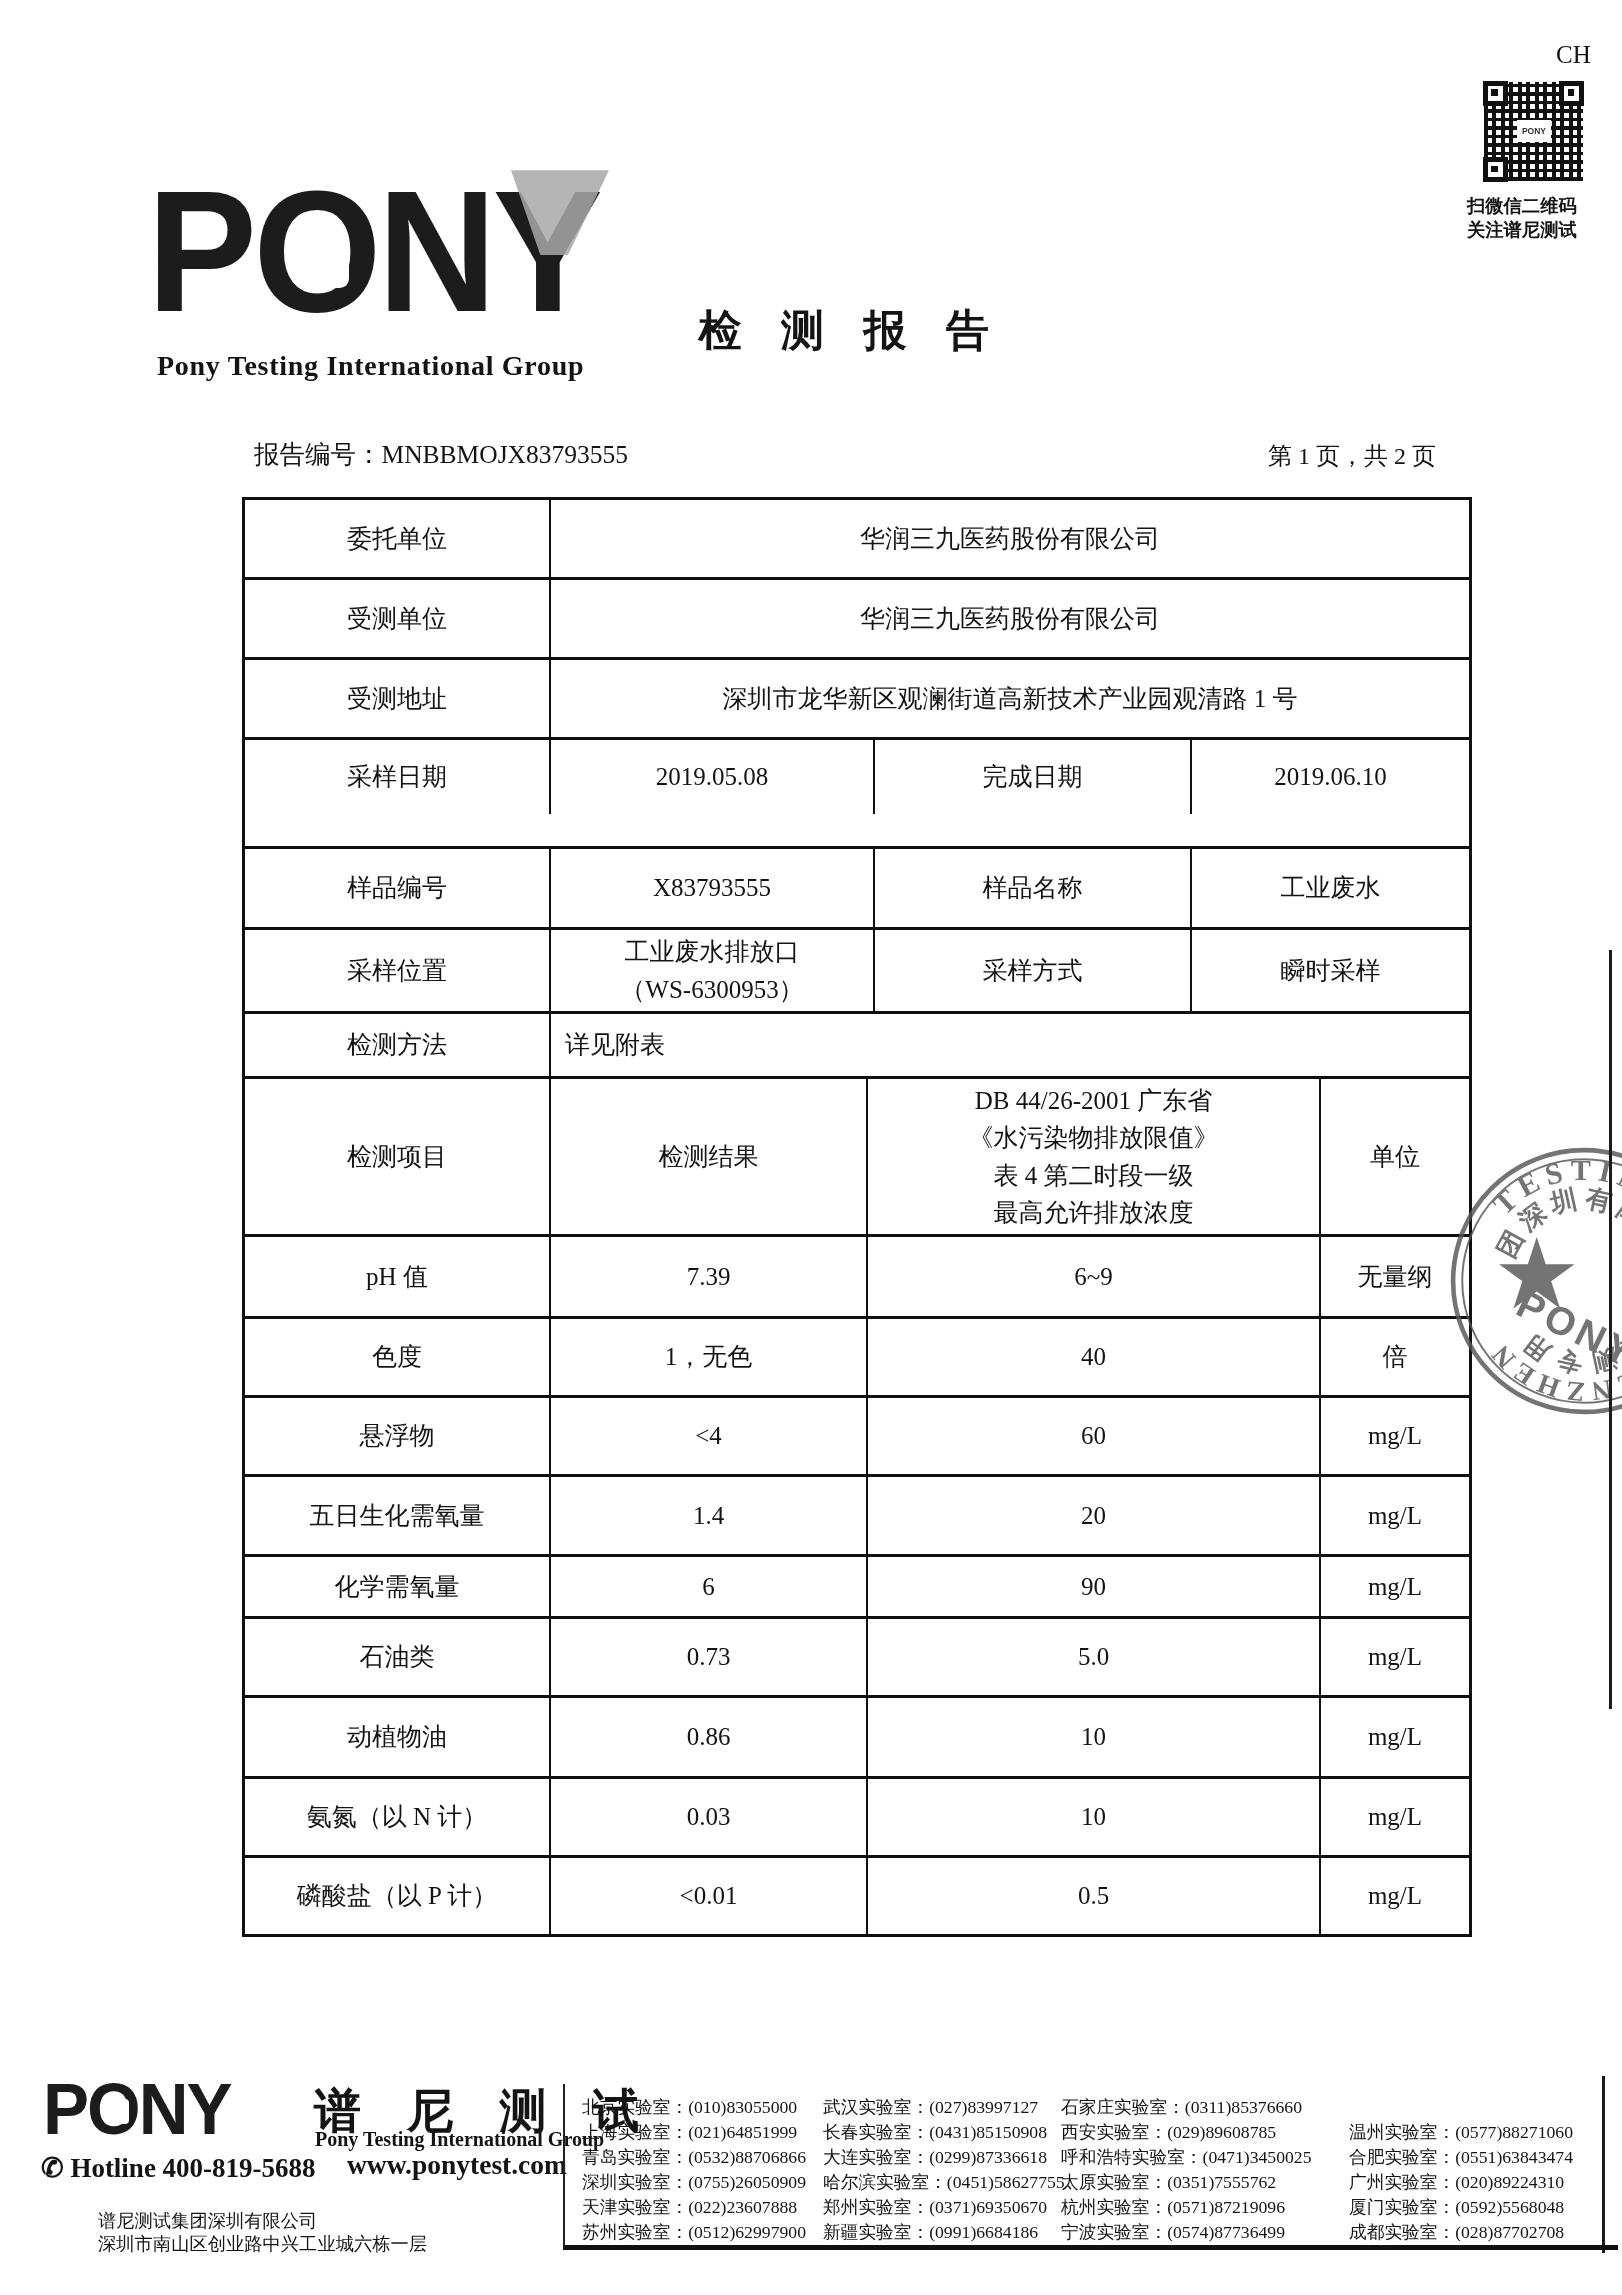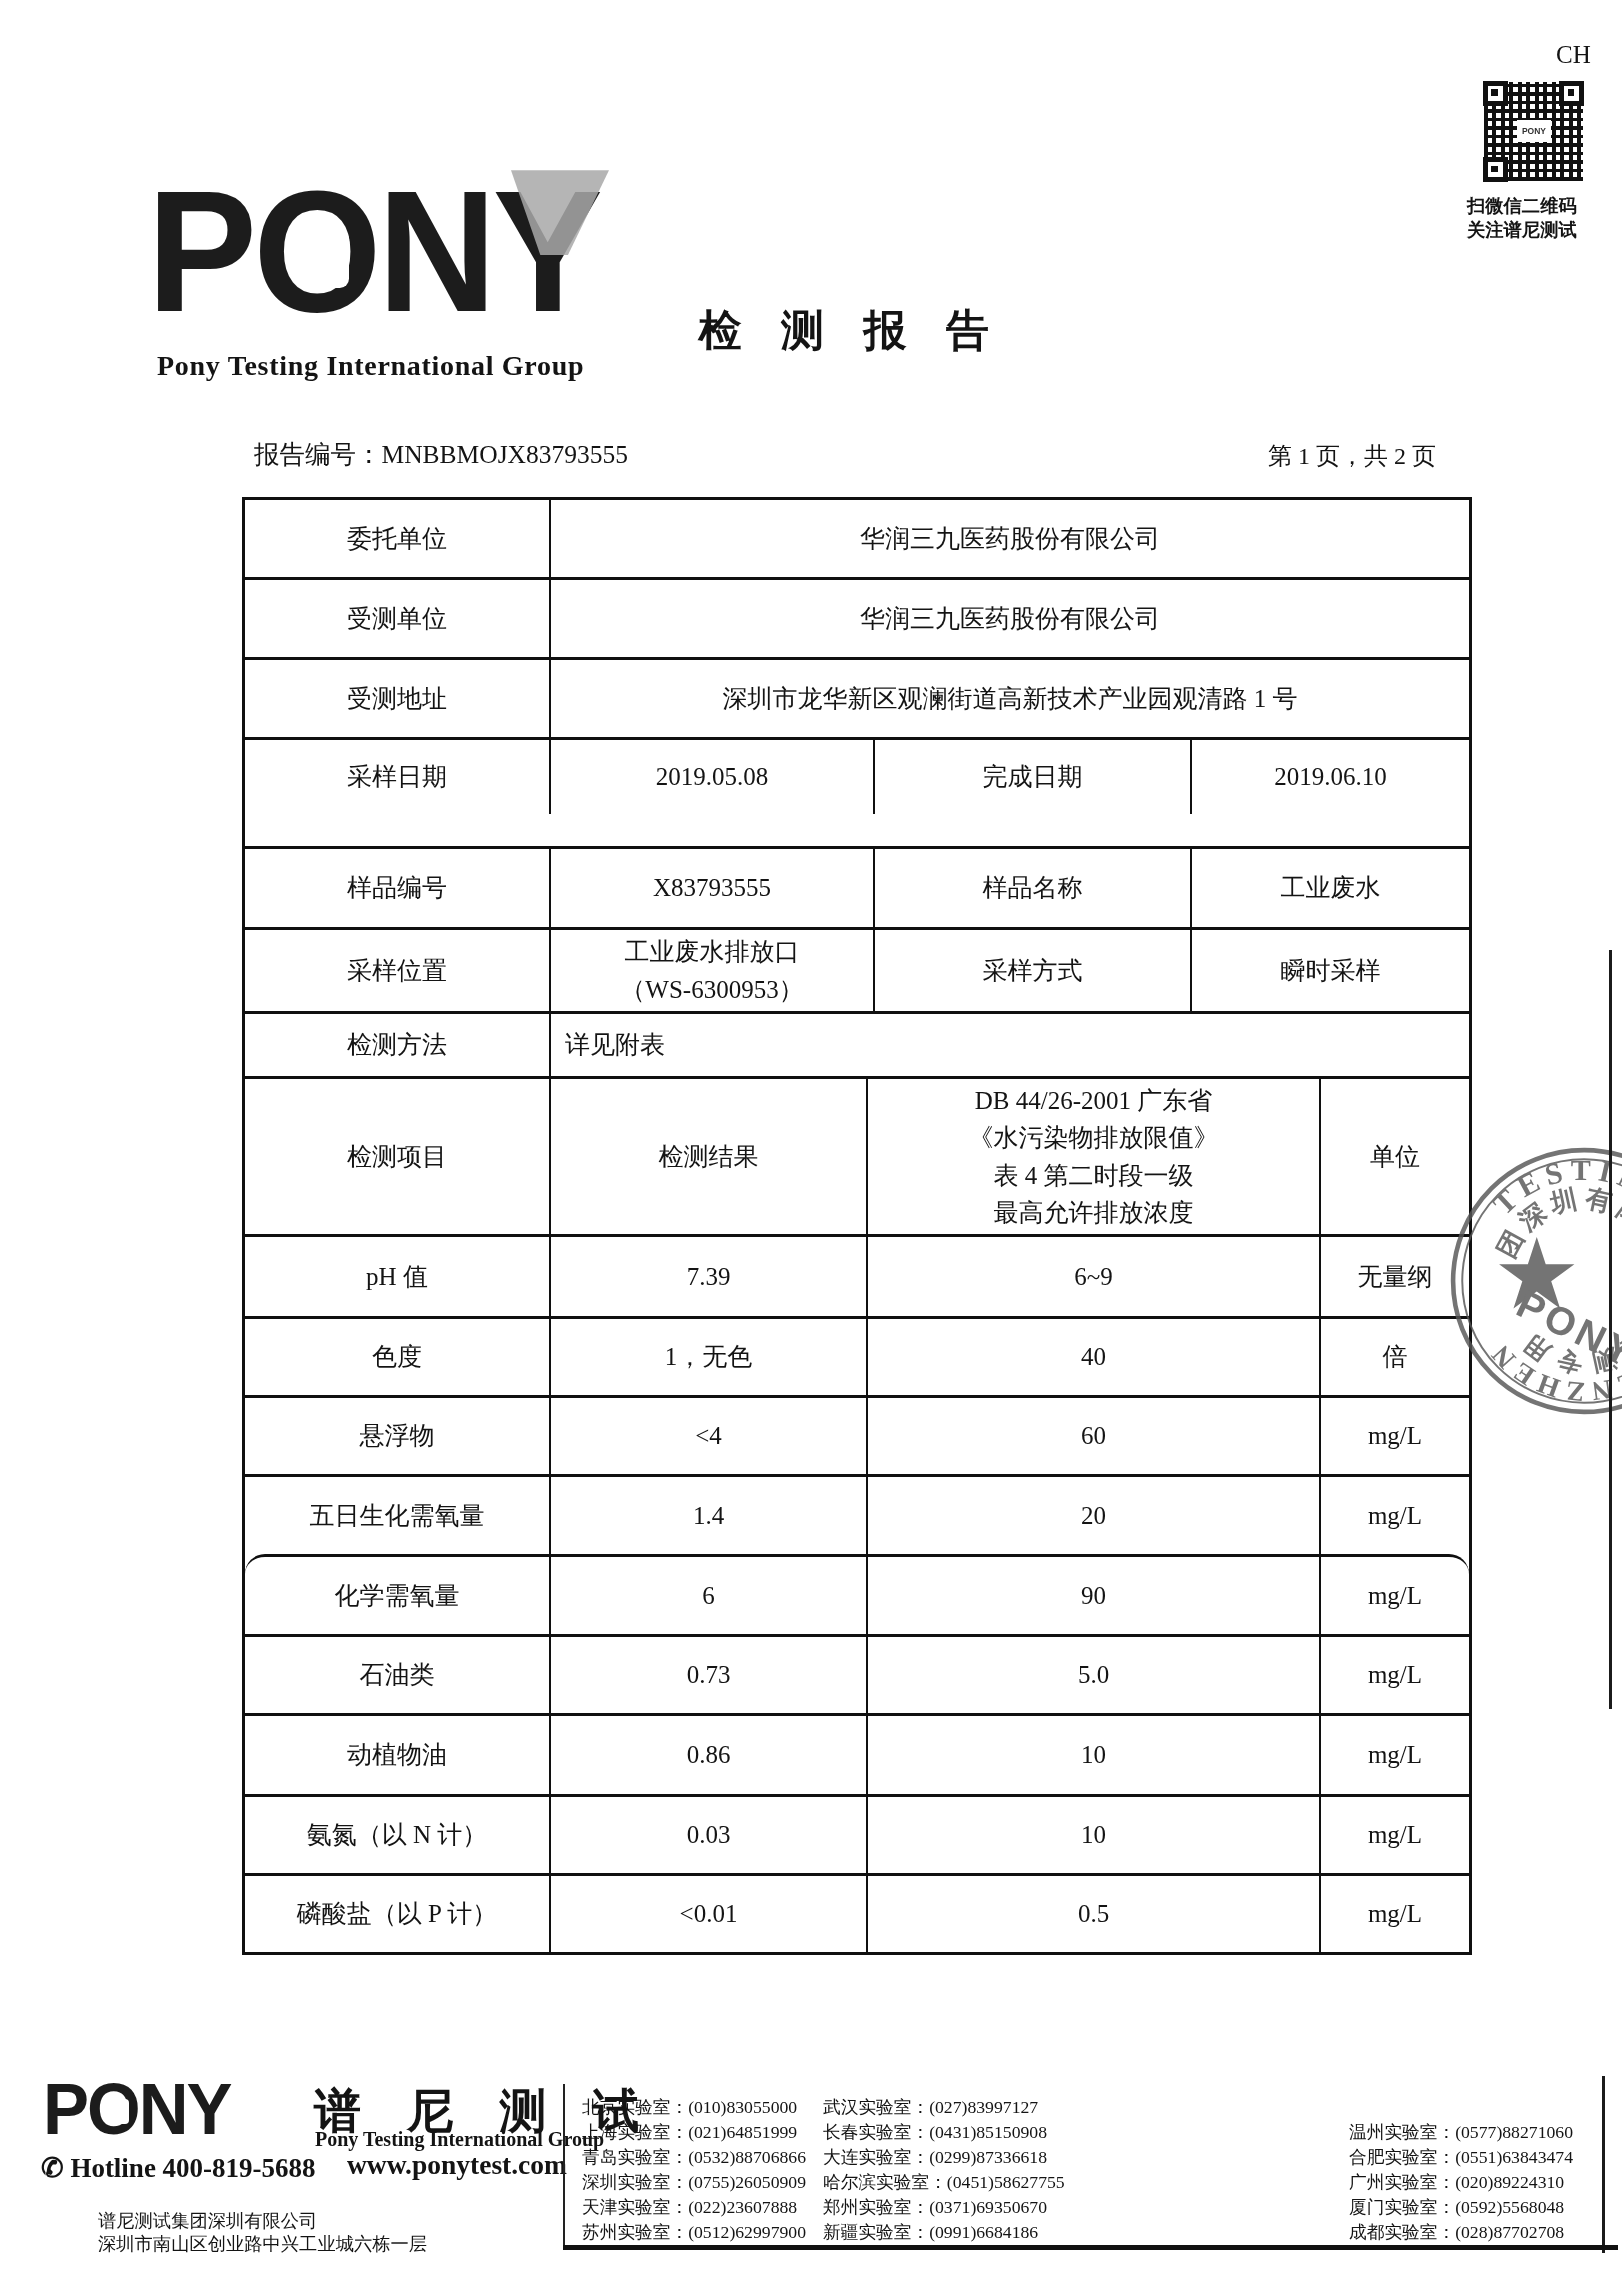--- a/index.html
+++ b/index.html
@@ -159,21 +159,21 @@
       <div class="tc wb2">&lt;4</div>
       <div class="tc wb3">60</div>
       <div class="tc wrest">mg/L</div>
     </div>
     <div class="trow" style="height:80px;">
       <div class="tc nf wlab">五日生化需氧量</div>
       <div class="tc wb2">1.4</div>
       <div class="tc wb3">20</div>
       <div class="tc wrest">mg/L</div>
     </div>
-    <div class="trow" style="height:80px;border-radius:20px;">
+    <div class="trow" style="height:62px;">
       <div class="tc nf wlab">化学需氧量</div>
       <div class="tc wb2">6</div>
       <div class="tc wb3">90</div>
       <div class="tc wrest">mg/L</div>
     </div>
     <div class="trow" style="height:79px;">
       <div class="tc nf wlab">石油类</div>
       <div class="tc wb2">0.73</div>
       <div class="tc wb3">5.0</div>
       <div class="tc wrest">mg/L</div>
@@ -251,20 +251,28 @@
     <div>苏州实验室：(0512)62997900</div>
   </div>
   <div class="labcol" id="labcol2">
     <div>武汉实验室：(027)83997127</div>
     <div>长春实验室：(0431)85150908</div>
     <div>大连实验室：(0299)87336618</div>
     <div>哈尔滨实验室：(0451)58627755</div>
     <div>郑州实验室：(0371)69350670</div>
     <div>新疆实验室：(0991)6684186</div>
   </div>
+  <div class="labcol" id="labcol3">
+    <div>石家庄实验室：(0311)85376660</div>
+    <div>西安实验室：(029)89608785</div>
+    <div>呼和浩特实验室：(0471)3450025</div>
+    <div>太原实验室：(0351)7555762</div>
+    <div>杭州实验室：(0571)87219096</div>
+    <div>宁波实验室：(0574)87736499</div>
+  </div>
   <div class="labcol" id="labcol4">
     <div>温州实验室：(0577)88271060</div>
     <div>合肥实验室：(0551)63843474</div>
     <div>广州实验室：(020)89224310</div>
     <div>厦门实验室：(0592)5568048</div>
     <div>成都实验室：(028)87702708</div>
   </div>
 
 </div>
 

